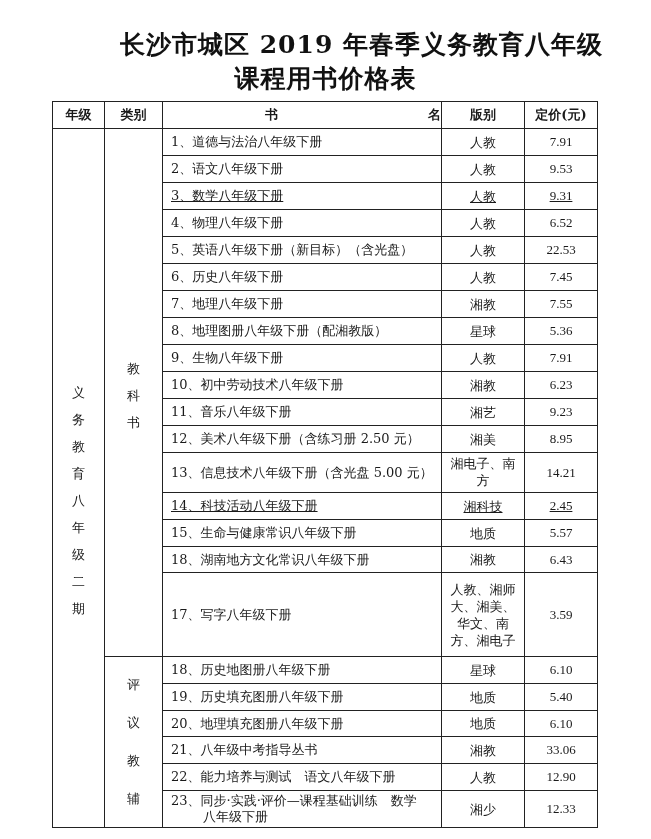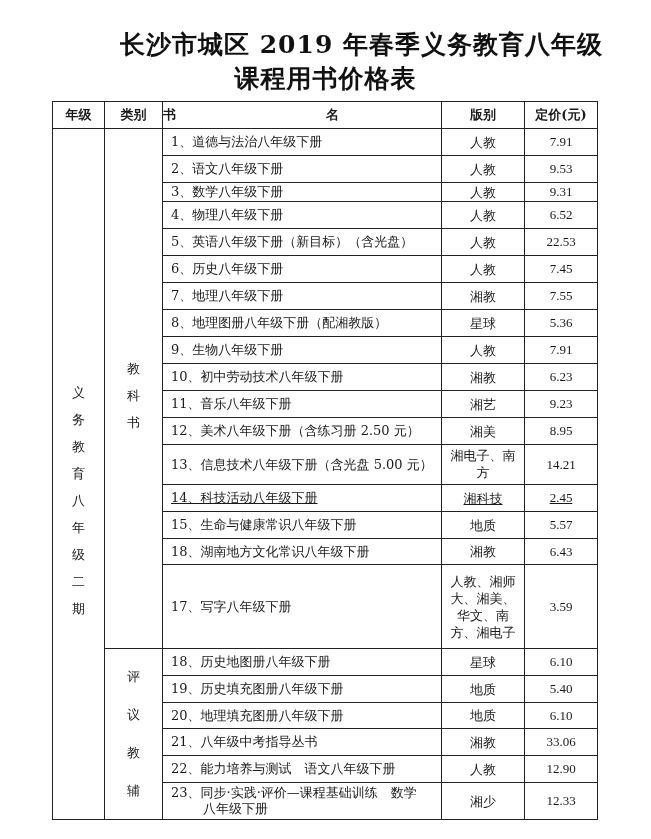--- a/index.html
+++ b/index.html
@@ -8,21 +8,21 @@
   .title { position:absolute; left:0; width:651px; text-align:center;
            font-weight:bold; font-size:25px; letter-spacing:1px; color:#111; }
   .t1 { top:28px;margin-left:36px; }
   .t2 { top:62px; }
   table.grid { position:absolute; left:52px; top:101px; border-collapse:collapse;
                table-layout:fixed;border-radius:12px; }
   table.grid td, table.grid th { border:1px solid #222; padding:0; font-weight:normal;
                font-size:13px; vertical-align:middle; }
   table.grid { border:1.5px solid #111; }
   th { font-weight:bold !important; font-size:13px; text-align:center; }
-  .h-name { text-align:left; }
+  .h-name { text-align:right; }
   .h-name span.a { display:inline-block; margin-right:150px; }
   td.name { text-align:left; padding-left:8px !important; line-height:16px; }
   td.pub { text-align:center; line-height:17px; font-size:13px; }
   td.price { text-align:center; font-family:"Liberation Serif", serif; font-size:14px; }
   td.vert { text-align:center; font-weight:bold; font-size:13px;font-family:Liberation Serif, serif; }
   .vstack { display:inline-block; width:16px; line-height:27px; word-break:break-all; }
   .vstack.wide { line-height:38px; }
   .name2 { display:block; padding-left:32px; }
 </style>
 </head>
@@ -54,21 +54,21 @@
         <td class="vert" rowspan="17" style="vertical-align: top; padding-top: 226px;"><span class="vstack">教科书</span></td>
         <td class="name"><span>1、道德与法治八年级下册</span></td>
         <td class="pub">人教</td>
         <td class="price">7.91</td>
       </tr>
       <tr style="height: 27px;">
         <td class="name"><span>2、语文八年级下册</span></td>
         <td class="pub">人教</td>
         <td class="price">9.53</td>
       </tr>
-      <tr style="height: 19px;">
+      <tr style="height: 27px; text-decoration: underline;">
         <td class="name"><span>3、数学八年级下册</span></td>
         <td class="pub">人教</td>
         <td class="price">9.31</td>
       </tr>
       <tr style="height: 27px;">
         <td class="name"><span>4、物理八年级下册</span></td>
         <td class="pub">人教</td>
         <td class="price">6.52</td>
       </tr>
       <tr style="height: 27px;">

